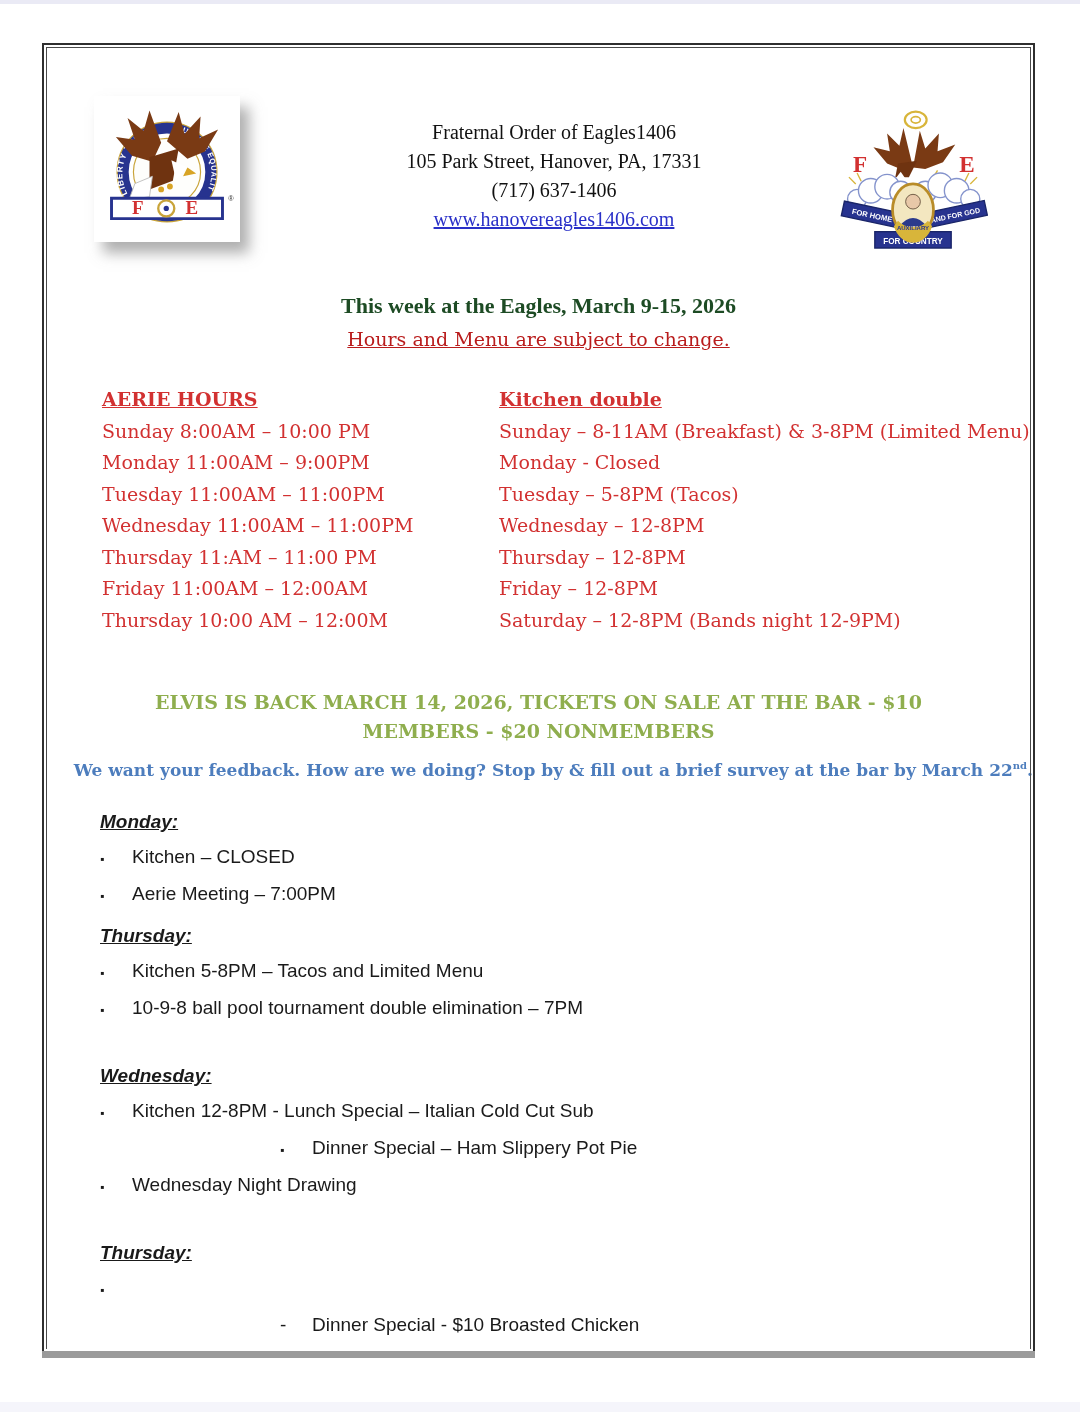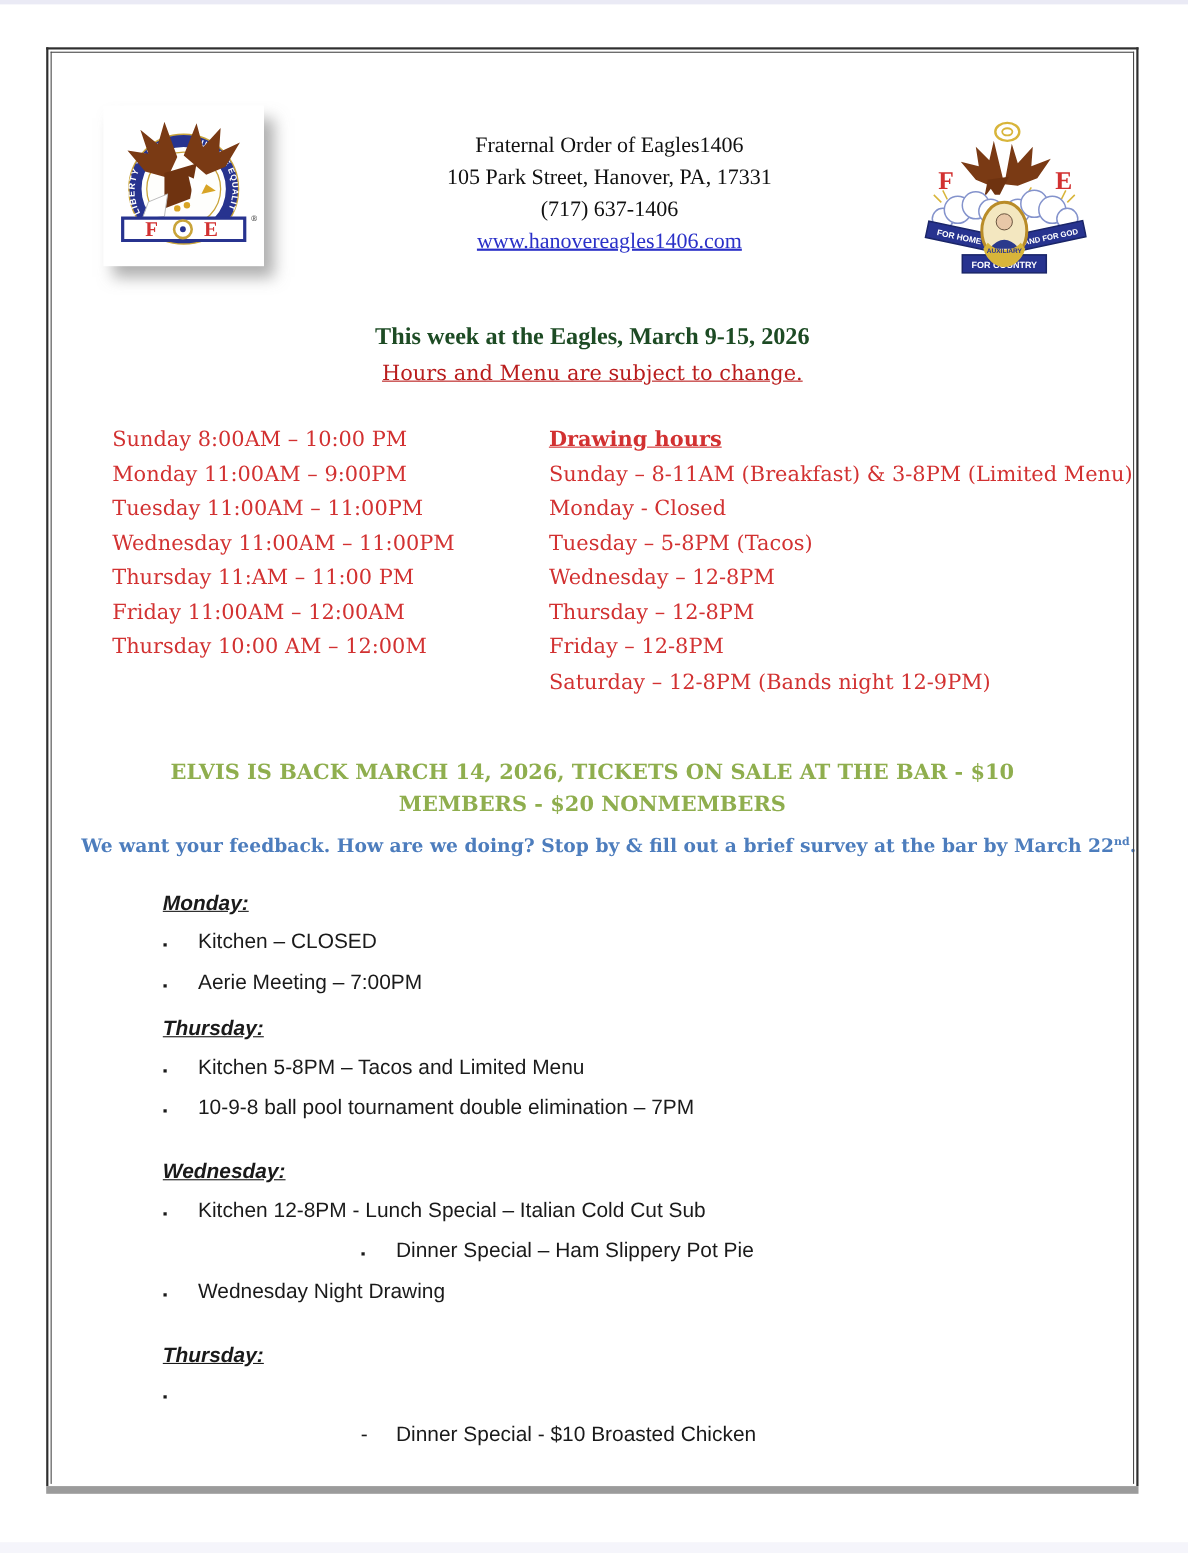--- a/index.html
+++ b/index.html
@@ -46,22 +46,22 @@
   .hour-line{white-space:nowrap;}
 
   
   .elvis{margin:52px auto 0; max-width:850px; text-align:center; color:var(--olive-green);
         font-family:"DejaVu Serif", serif; font-weight:bold; font-size:19px; line-height:29px;}
   .feedback{margin-top:8px; text-align:right; color:var(--feedback-blue); white-space:nowrap;
         font-family:"DejaVu Serif", serif; font-weight:bold; font-size:17px; line-height:24px;}
   .feedback sup{font-size:10px;}
 
   
-  .days{padding-left:104px; margin-top:29px; color:var(--body-black); font-size:19px;}
-  .day-section + .day-section{margin-top:34px;}
+  .days{padding-left:56px; margin-top:29px; color:var(--body-black); font-size:19px;}
+  .day-section + .day-section{margin-top:44px;}
   .day-section.gap-small{margin-top:18px;}
   .day-label{display:inline-block; font-size:19px; font-weight:bold; font-style:italic;
         text-decoration:underline; line-height:22px;}
   .day-item{display:flex; margin-top:13px; line-height:22px;}
   .day-item.indent{margin-left:180px;}
   .marker{width:32px; flex:none;}
   .marker.m-square{font-size:12px; padding-top:2px;}
   .marker.m-dash{font-size:19px;}
   .item-text b{font-weight:normal;}
 
@@ -182,32 +182,33 @@
         </g>
       </svg>
     </div>
   </div>
 
   <div class="title">This week at the Eagles, March 9-15, 2026</div>
   <div class="subtitle">Hours and Menu are subject to change.</div>
 
   <div class="hours">
     <div class="hours-col aerie">
+      <div class="hours-heading">AERIE HOURS</div>
       <div class="hours-lines">
           <div class="hour-line">Sunday 8:00AM – 10:00 PM</div>
           <div class="hour-line">Monday 11:00AM – 9:00PM</div>
           <div class="hour-line">Tuesday 11:00AM – 11:00PM</div>
           <div class="hour-line">Wednesday 11:00AM – 11:00PM</div>
           <div class="hour-line">Thursday 11:AM – 11:00 PM</div>
           <div class="hour-line">Friday 11:00AM – 12:00AM</div>
           <div class="hour-line">Thursday 10:00 AM – 12:00M</div>
         </div>
     </div>
     <div class="hours-col kitchen">
-      <div class="hours-heading">Drawing hours</div>
+      <div class="hours-heading">Kitchen double</div>
       <div class="hours-lines">
           <div class="hour-line">Sunday – 8-11AM (Breakfast) &amp; 3-8PM (Limited Menu)</div>
           <div class="hour-line">Monday - Closed</div>
           <div class="hour-line">Tuesday – 5-8PM (Tacos)</div>
           <div class="hour-line">Wednesday – 12-8PM</div>
           <div class="hour-line">Thursday – 12-8PM</div>
           <div class="hour-line">Friday – 12-8PM</div>
           <div class="hour-line">Saturday – 12-8PM (Bands night 12-9PM)</div>
         </div>
     </div>

